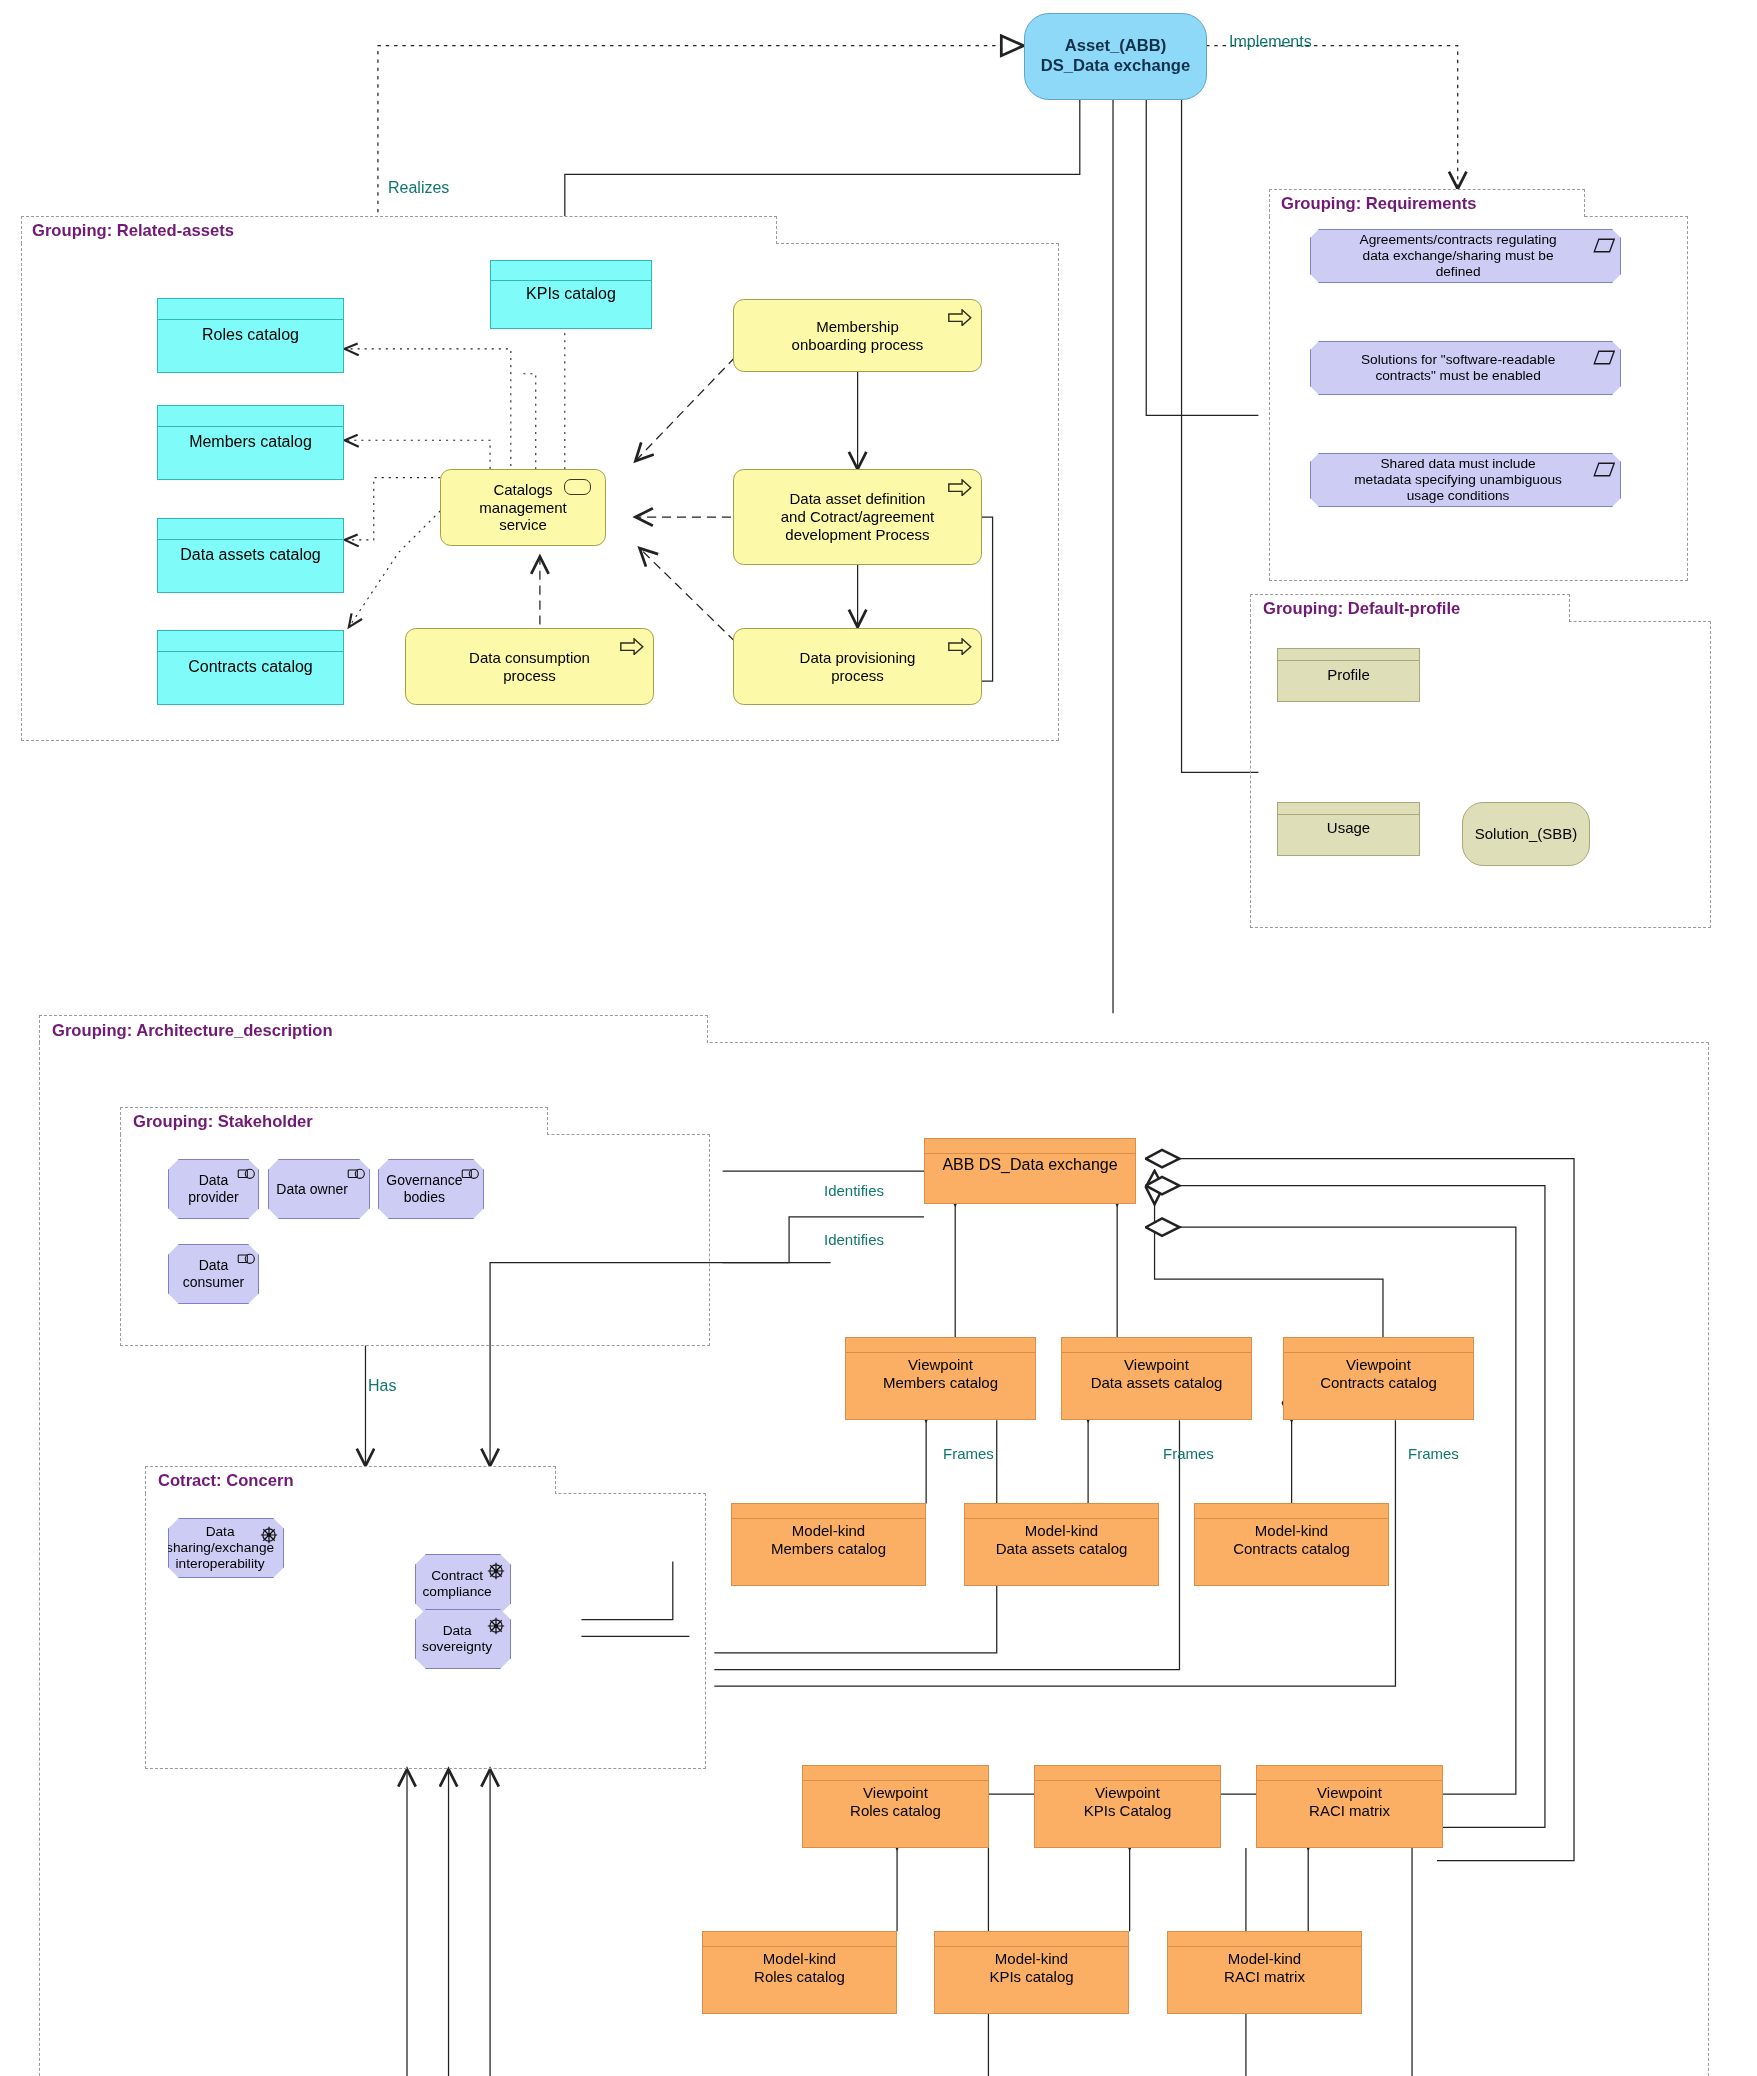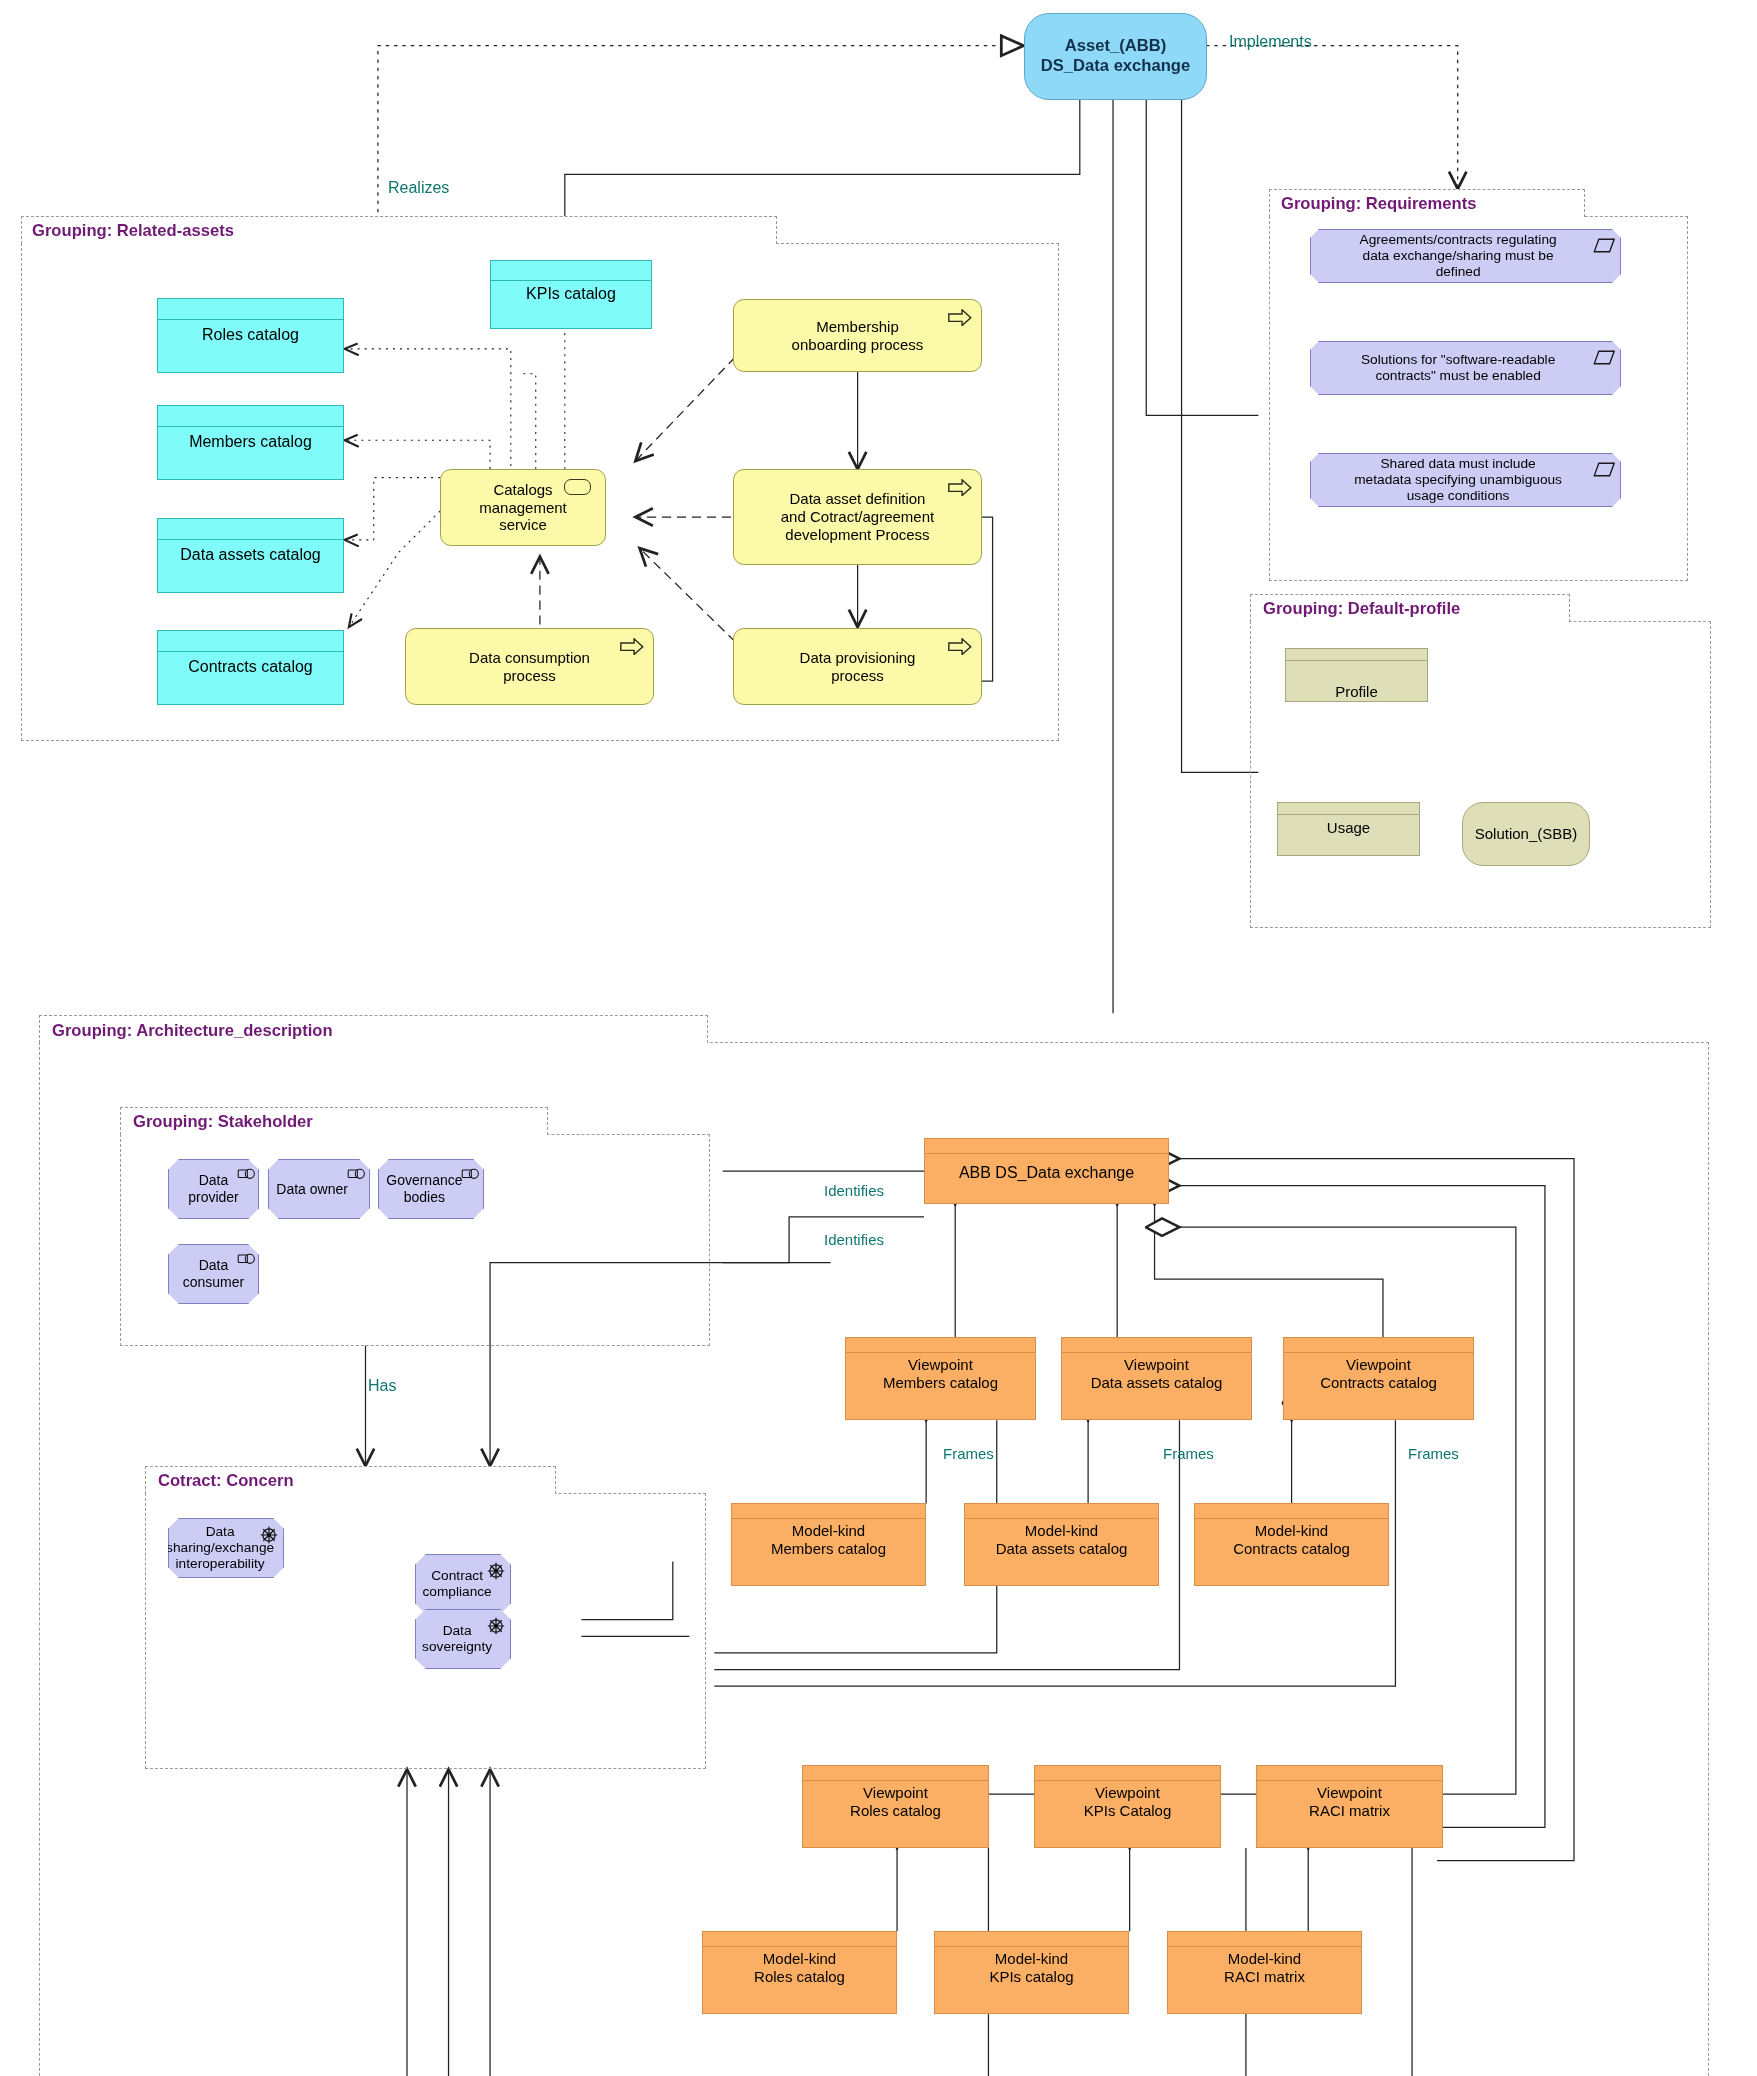--- a/index.html
+++ b/index.html
@@ -251,21 +251,21 @@
 usage conditions</span>
     <svg class="icon" style="left:282px;top:7.5px;" width="22.4" height="15" viewBox="0 0 54 36">
       <path d="M14,3 H51 L40,33 H3 Z" fill="none" stroke="#1a1a1a" stroke-width="3.2"></path>
     </svg>
   </div>
 
   <div class="grouping" style="left:1250px;top:621px;width:461px;height:307px;"></div>
   <div class="grouping-tab" style="left:1250px;top:594px;width:320px;height:28px;"></div>
   <div class="grouping-title" style="left:1263px;top:599px;font-size:16.6px;">Grouping: Default-profile</div>
 
-  <div class="node olive" style="left:1277px;top:648px;width:143px;height:54px;font-size:15px;align-items:flex-end;padding-top:0;margin-left:8px;">
+  <div class="node olive" style="left:1277px;top:648px;width:143px;height:54px;font-size:15px;align-items:center;padding-top:0;">
     <div class="hdr"></div>
     <span class="lbl">Profile</span>
   </div>
   <div class="node olive" style="left:1277px;top:802px;width:143px;height:54px;font-size:15px;align-items:flex-start;padding-top:16px;">
     <div class="hdr"></div>
     <span class="lbl">Usage</span>
   </div>
   <div class="node olive-round" style="left:1462px;top:802px;width:128px;height:64px;font-size:15px;">
     <span class="lbl">Solution_(SBB)</span>
   </div>
@@ -353,21 +353,21 @@
       <circle cx="22" cy="22" r="5" fill="#111"></circle>
       <g stroke="#111" stroke-width="3">
         <line x1="22" y1="2" x2="22" y2="42"></line>
           <line x1="2" y1="22" x2="42" y2="22"></line>
         <line x1="8" y1="8" x2="36" y2="36"></line>
           <line x1="36" y1="8" x2="8" y2="36"></line>
       </g>
     </svg>
   </div>
 
-  <div class="node orng" style="left:924px;top:1138px;width:245px;height:66px;font-size:16px;align-items:flex-start;padding-top:25px;">
+  <div class="node orng" style="left:924px;top:1138px;width:212px;height:66px;font-size:16px;align-items:flex-start;padding-top:17px;">
     <div class="hdr"></div>
     <span class="lbl">ABB DS_Data exchange</span>
   </div>
   <div class="edgelabel" style="left:824px;top:1182px;font-size:15px;">Identifies</div>
   <div class="edgelabel" style="left:824px;top:1231px;font-size:15px;">Identifies</div>
 
   <div class="node orng" style="left:845px;top:1337px;width:191px;height:83px;font-size:15px;align-items:flex-start;padding-top:18px;">
     <div class="hdr" style="height:17%;"></div>
     <span class="lbl">Viewpoint
 Members catalog</span>

